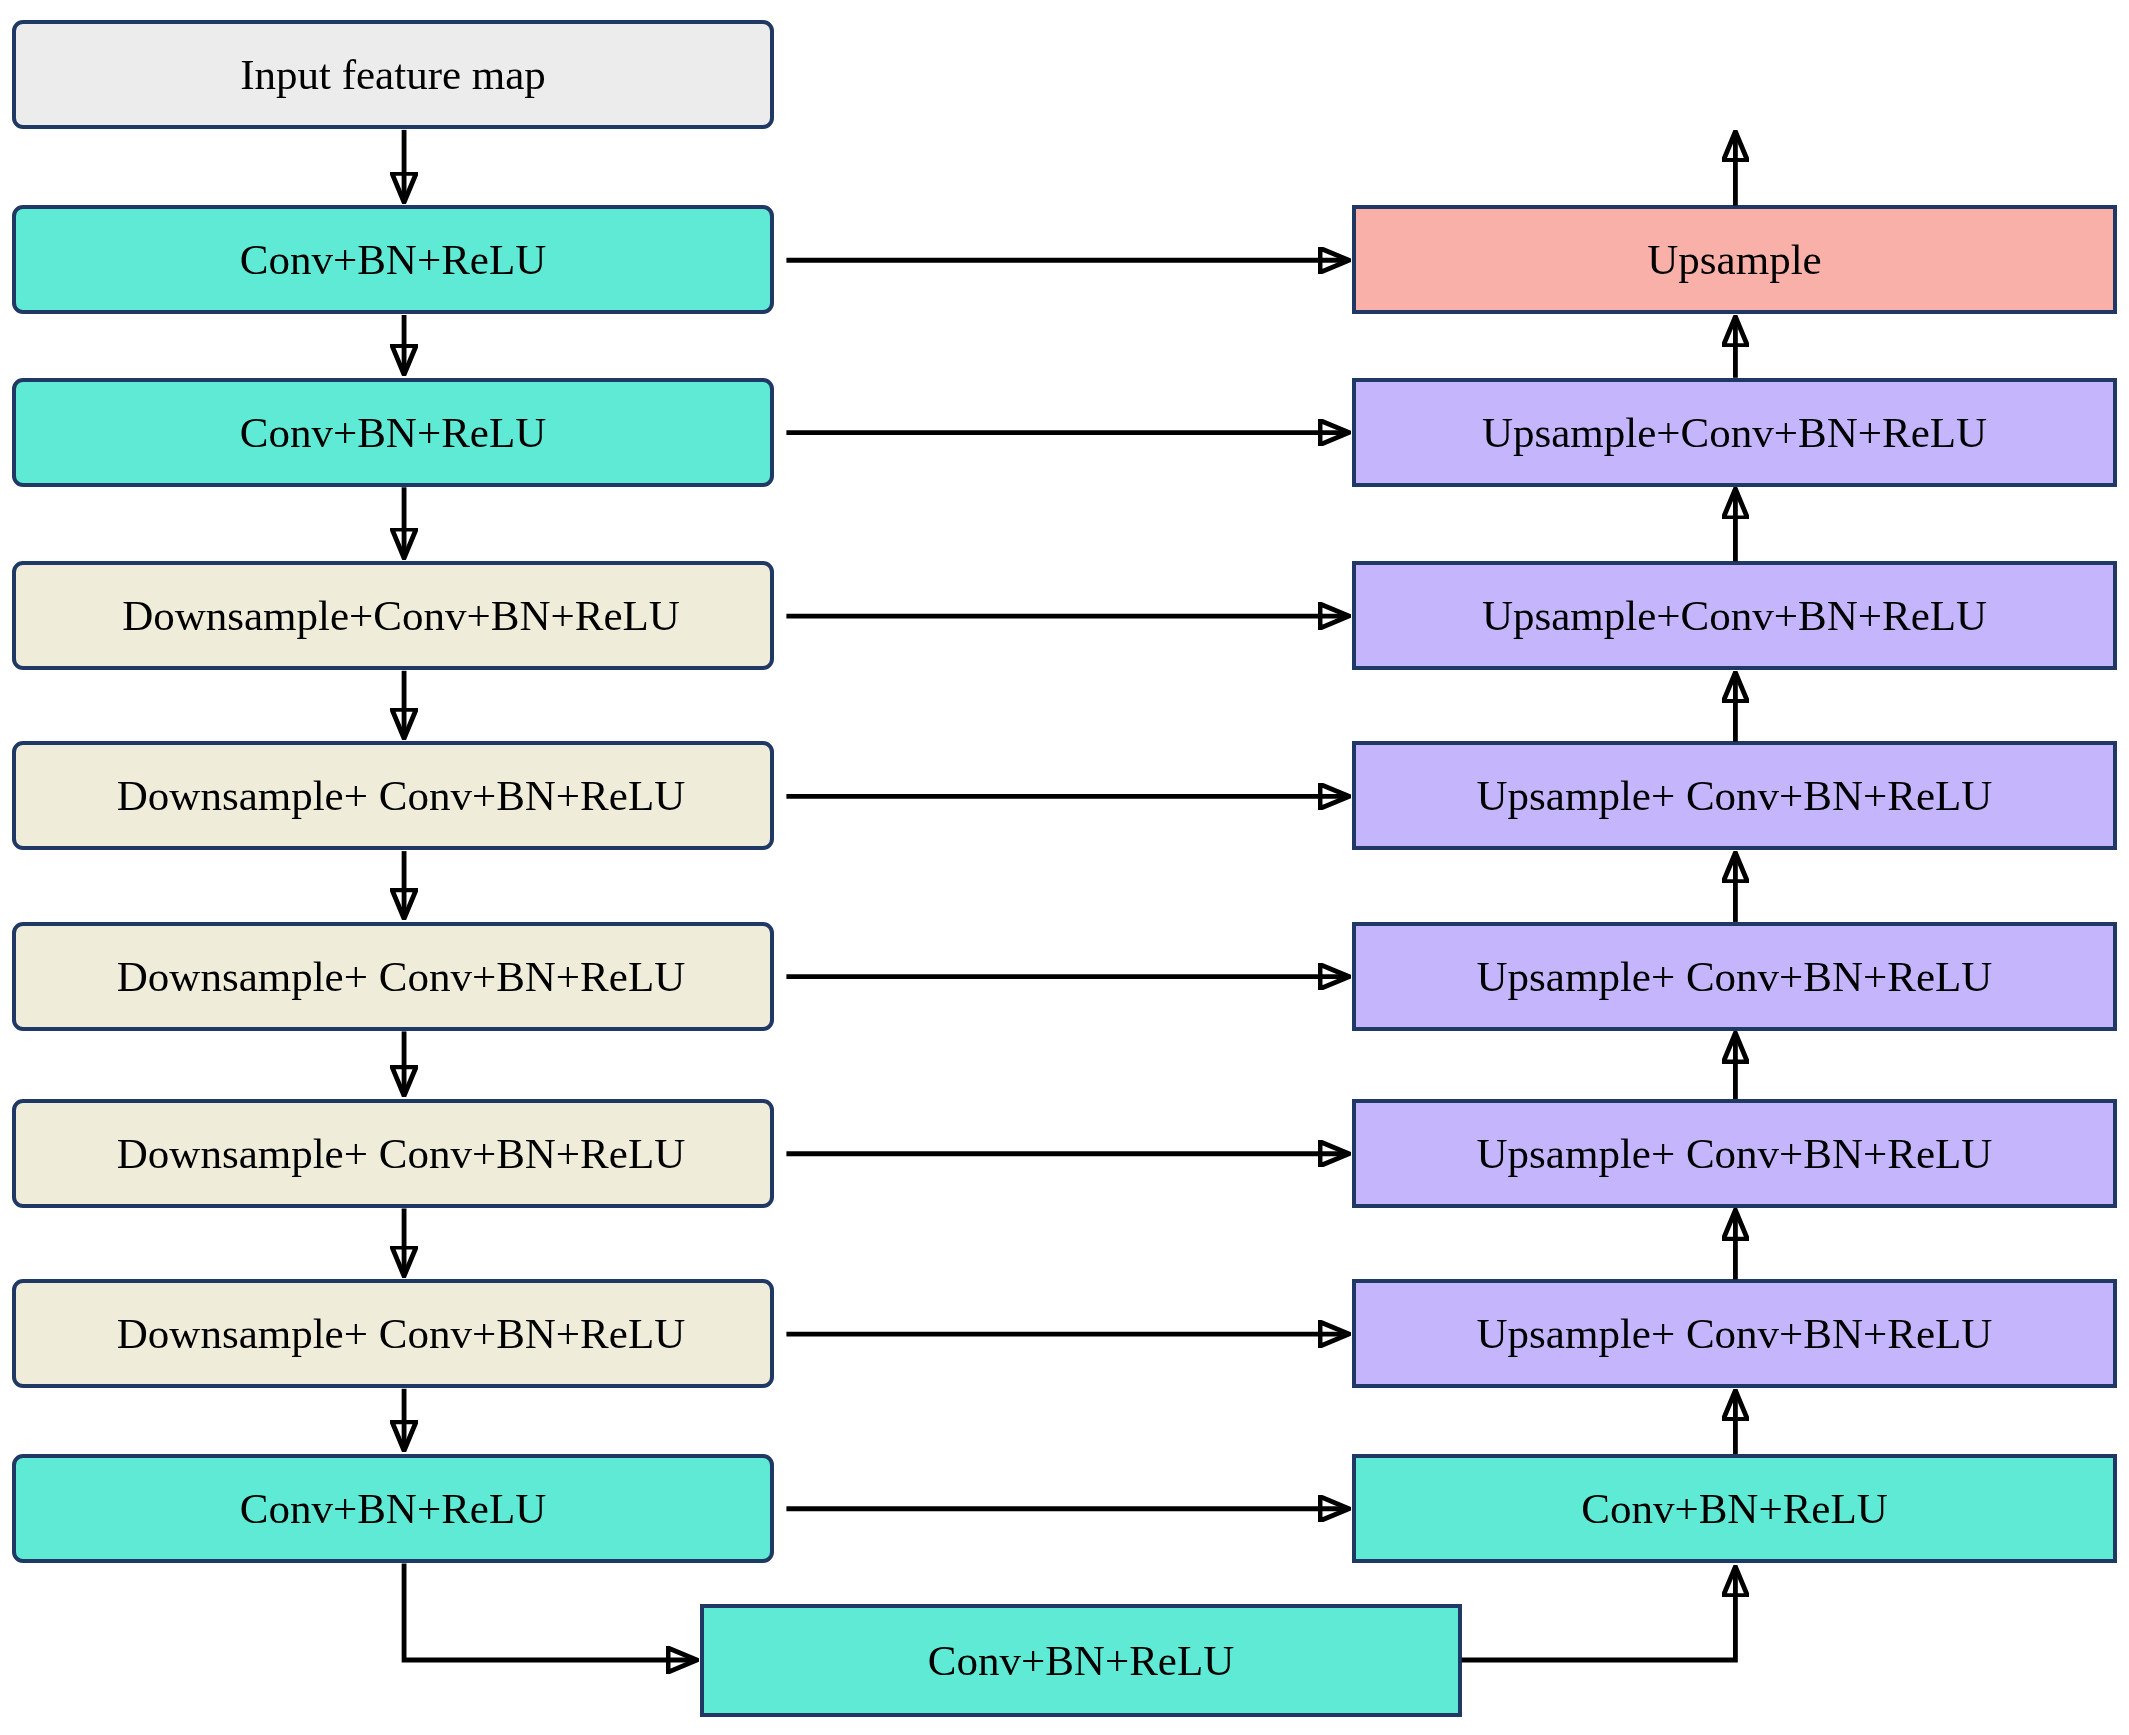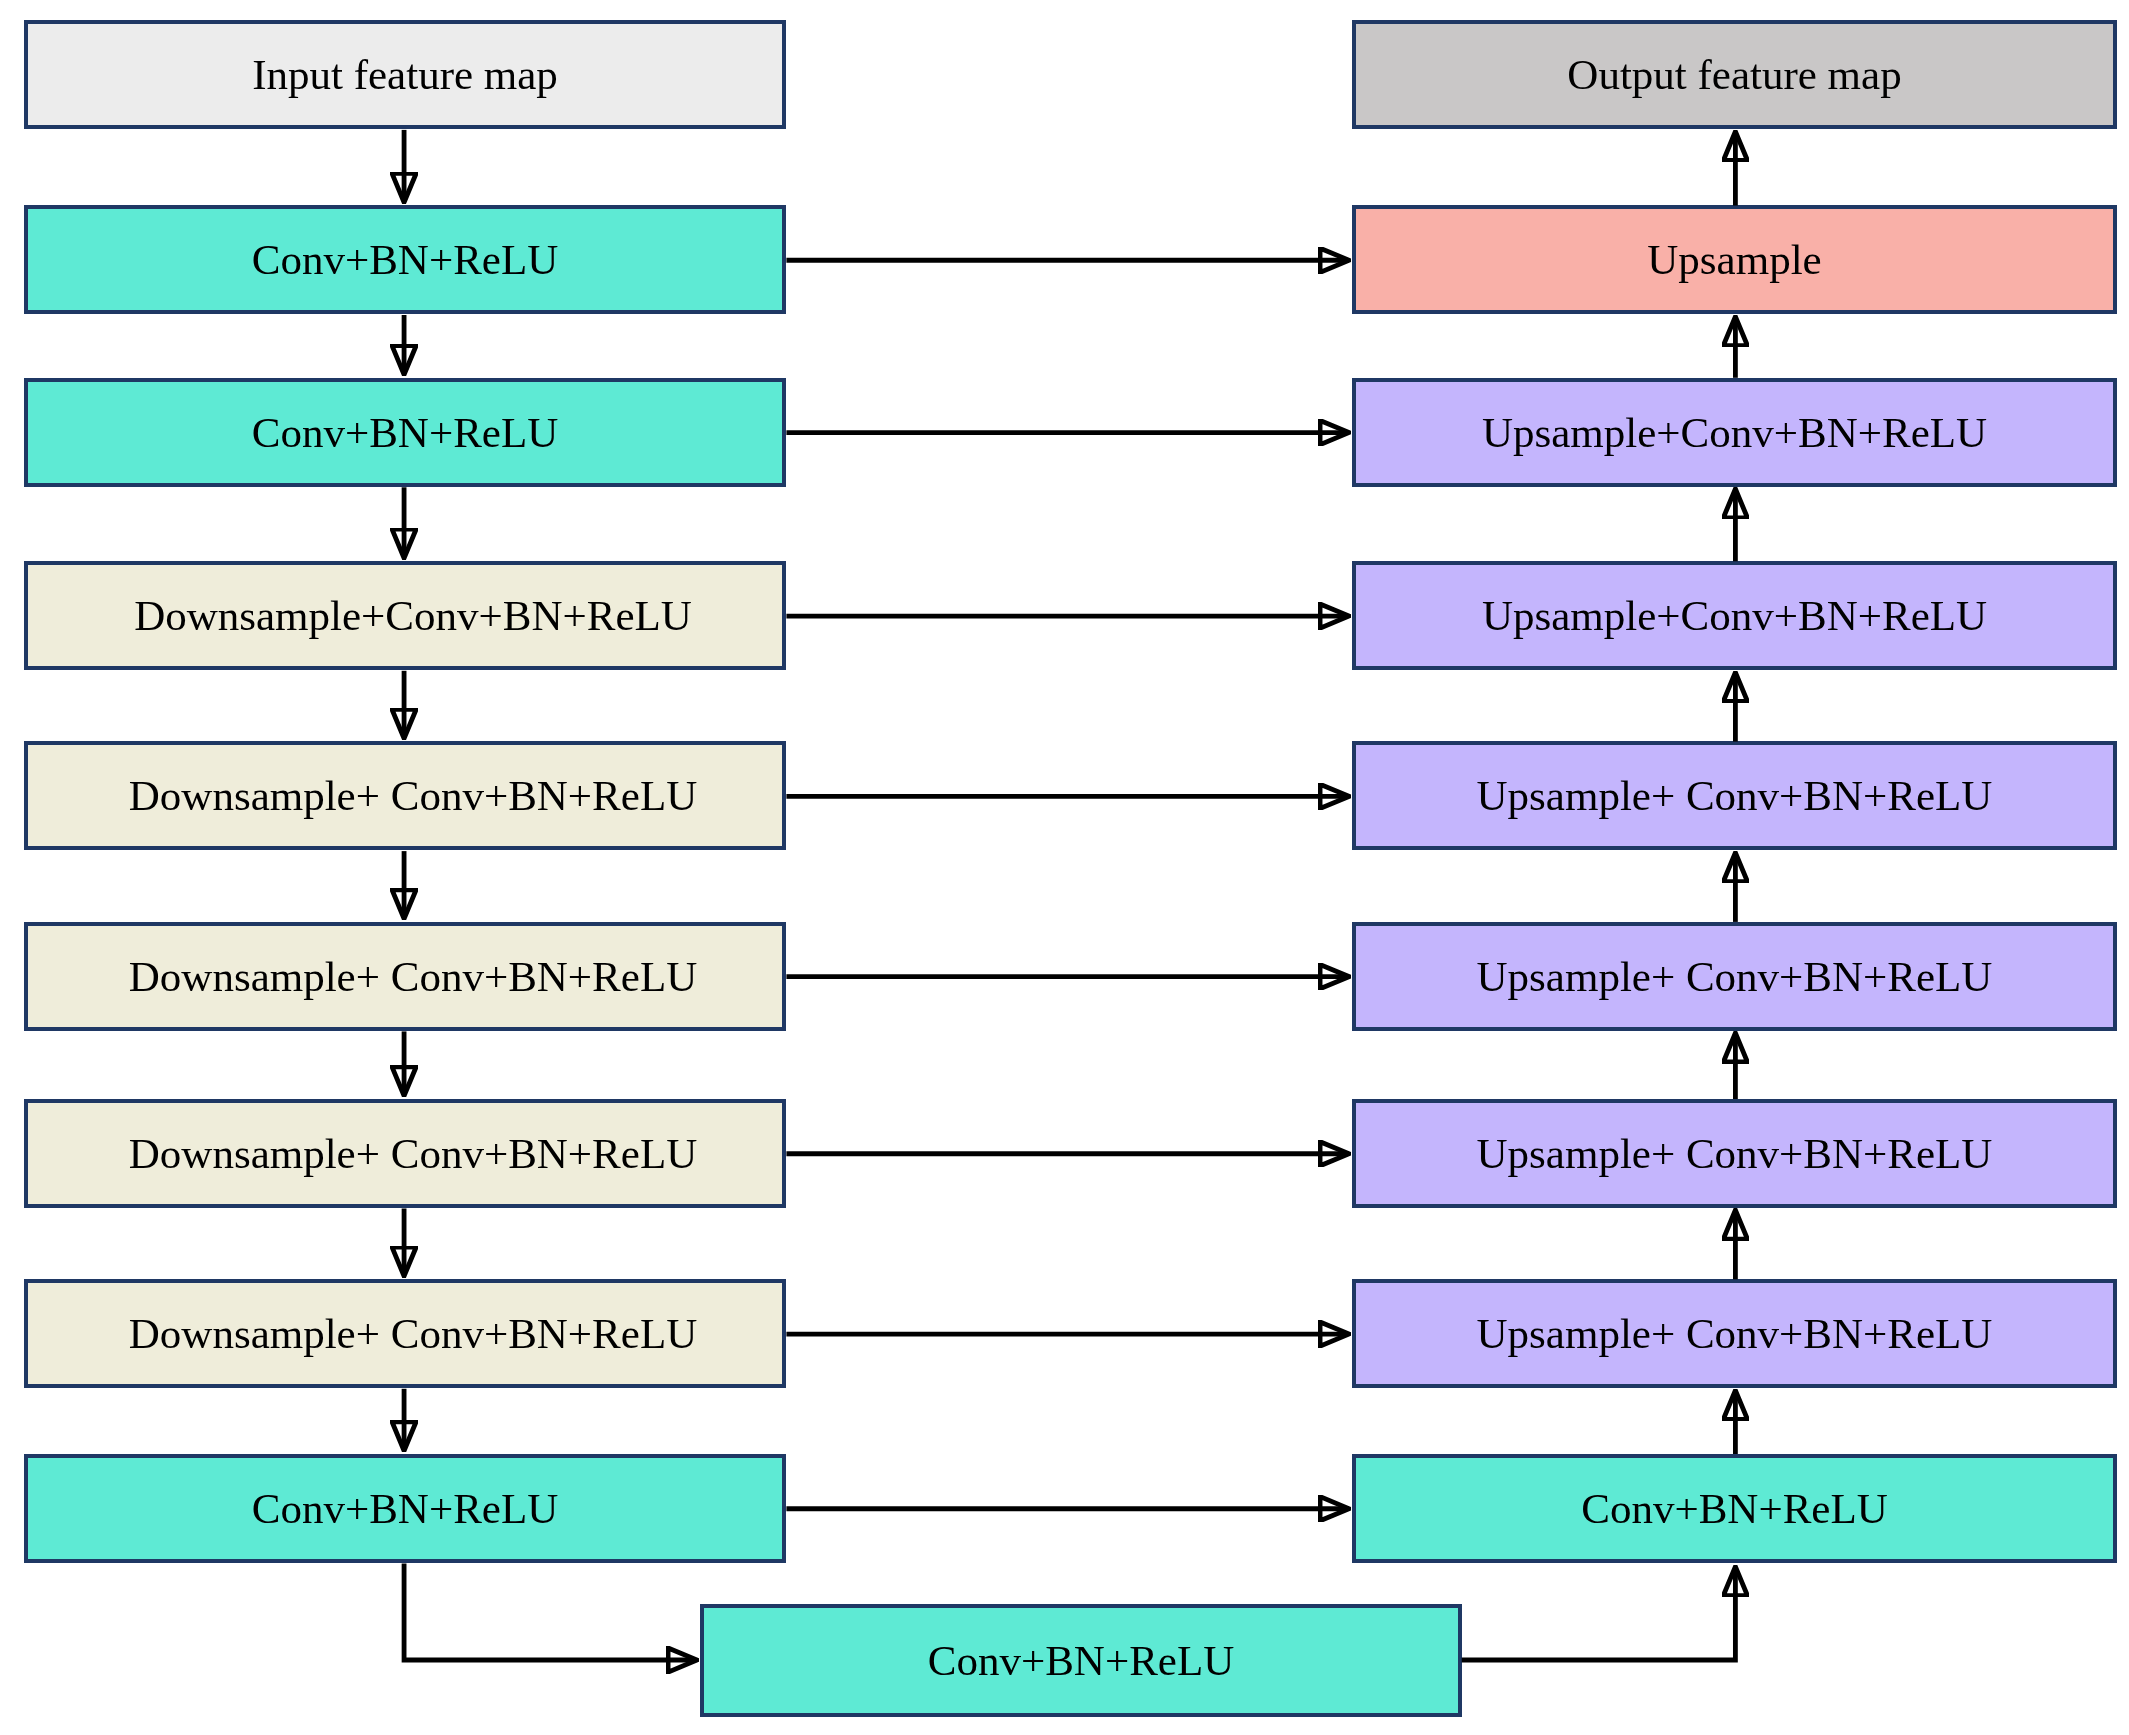--- a/index.html
+++ b/index.html
@@ -21,21 +21,21 @@
     border: 4.8px solid #1f3864;
     display: flex;
     align-items: center;
     justify-content: center;
     text-align: center;
     font-size: 43px;
     color: #000000;
     line-height: 1.1;
     white-space: pre;
   }
-  .w-left  { left: 24px;   width: 762px; height: 109px; }
+  .w-left  { left: 12px;   width: 762px; height: 109px; border-radius: 11px; }
   .w-right { left: 1352px; width: 765px; height: 109px; }
 
   .fill-input      { background: #ececec; }
   .fill-output     { background: #c9c7c7; }
   .fill-conv       { background: #5eead4; }
   .fill-downsample { background: #efedda; padding-left: 16px; }
   .fill-upsample   { background: #c4b5fd; }
   .fill-addition   { background: #f9b0a8; }
 
   
@@ -93,23 +93,20 @@
   <div class="box w-left r7 fill-downsample">
     <span>Downsample+ Conv+BN+ReLU</span>
   </div>
   <div class="box w-left r8 fill-downsample">
     <span>Downsample+ Conv+BN+ReLU</span>
   </div>
   <div class="box w-left r9 fill-conv">
     <span>Conv+BN+ReLU</span>
   </div>
 
-  <div class="box w-right r1 fill-output">
-    <span>Output feature map</span>
-  </div>
   <div class="box w-right r2 fill-addition">
     <span>Upsample</span>
   </div>
   <div class="box w-right r3 fill-upsample">
     <span>Upsample+Conv+BN+ReLU</span>
   </div>
   <div class="box w-right r4 fill-upsample">
     <span>Upsample+Conv+BN+ReLU</span>
   </div>
   <div class="box w-right r5 fill-upsample">

